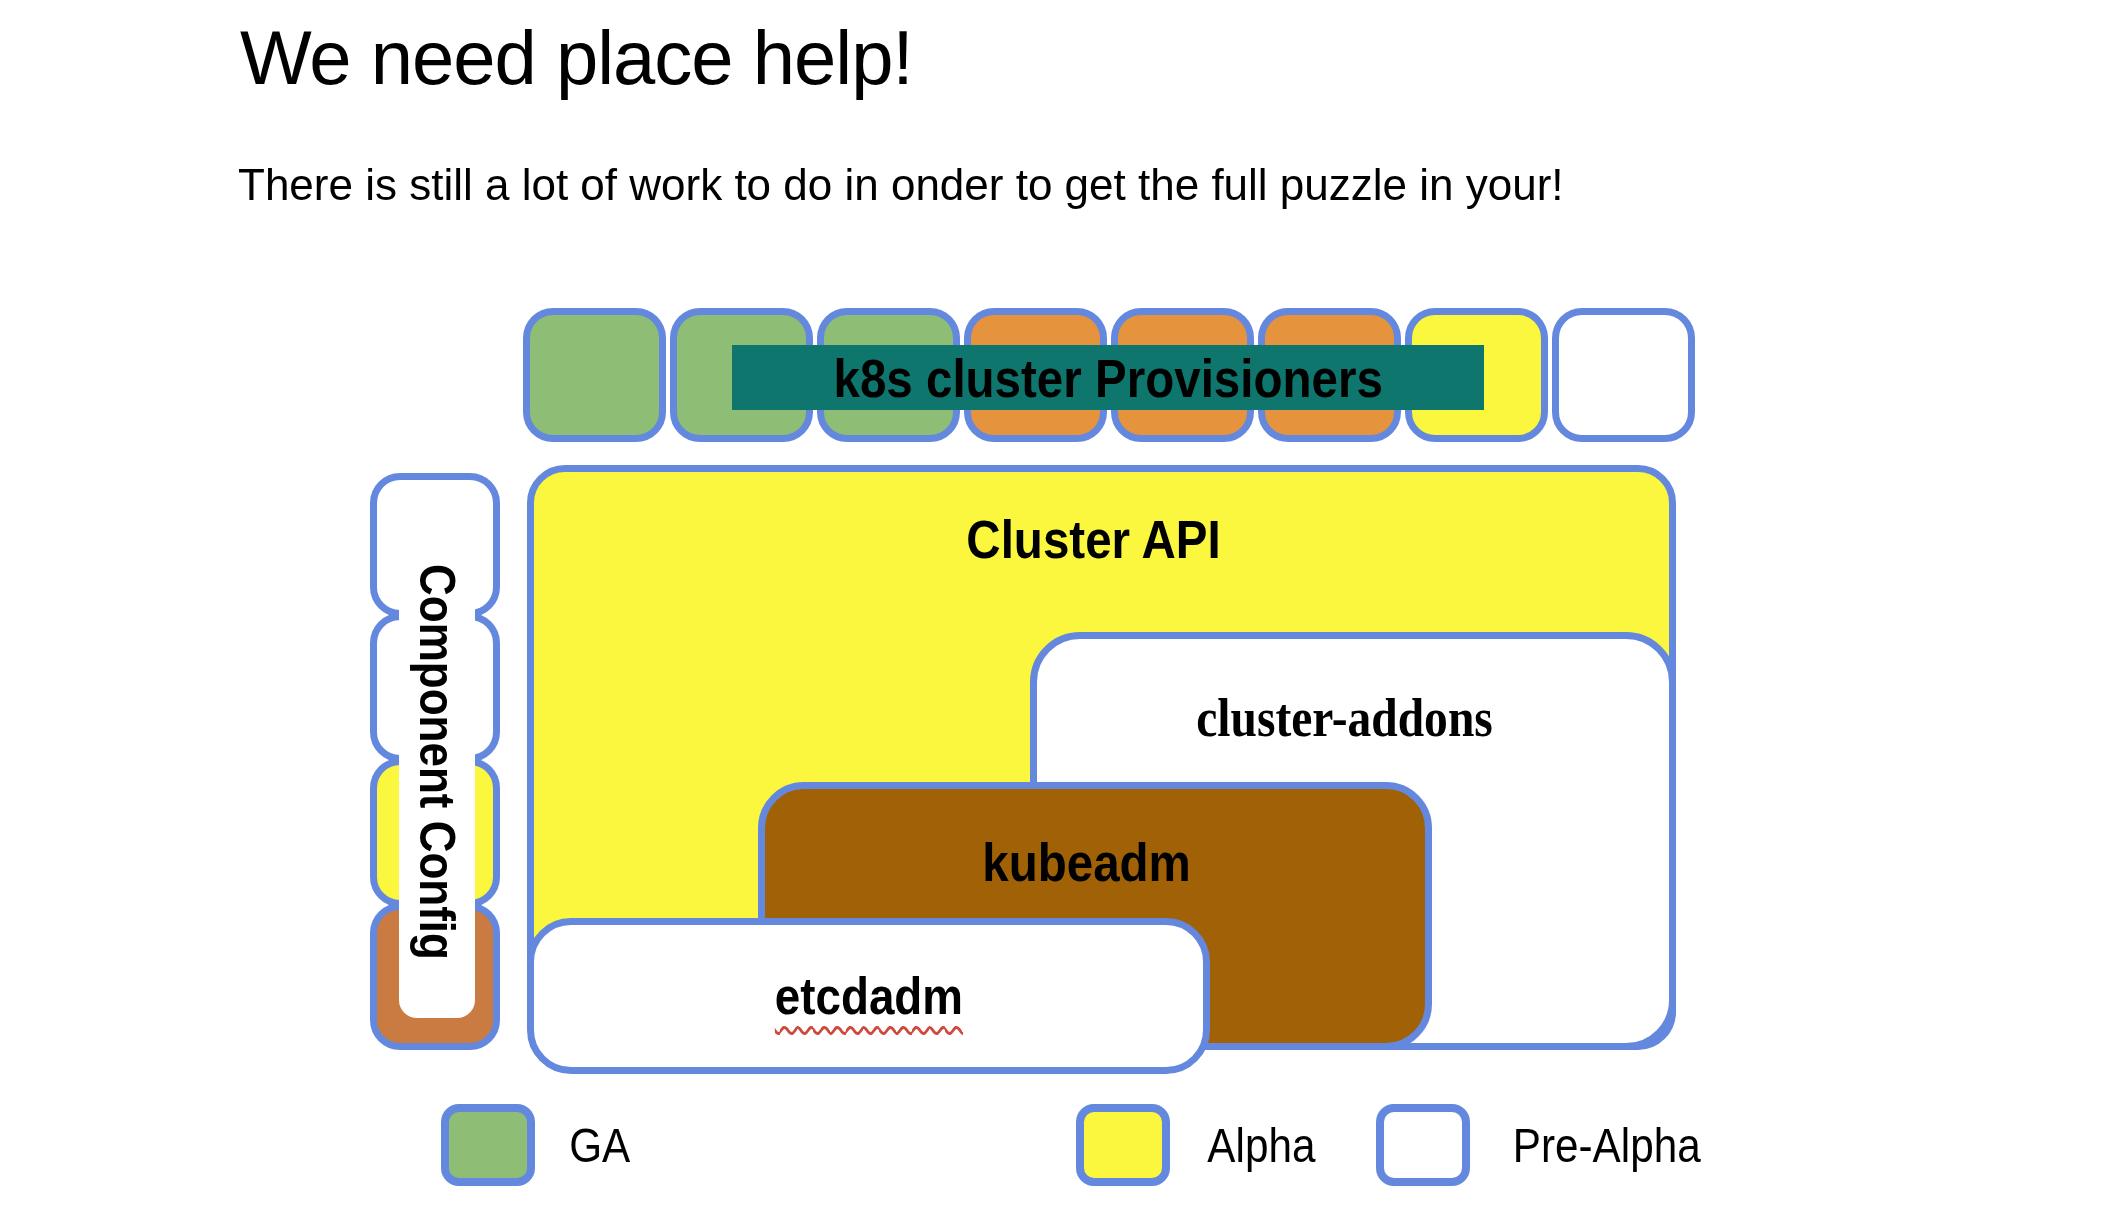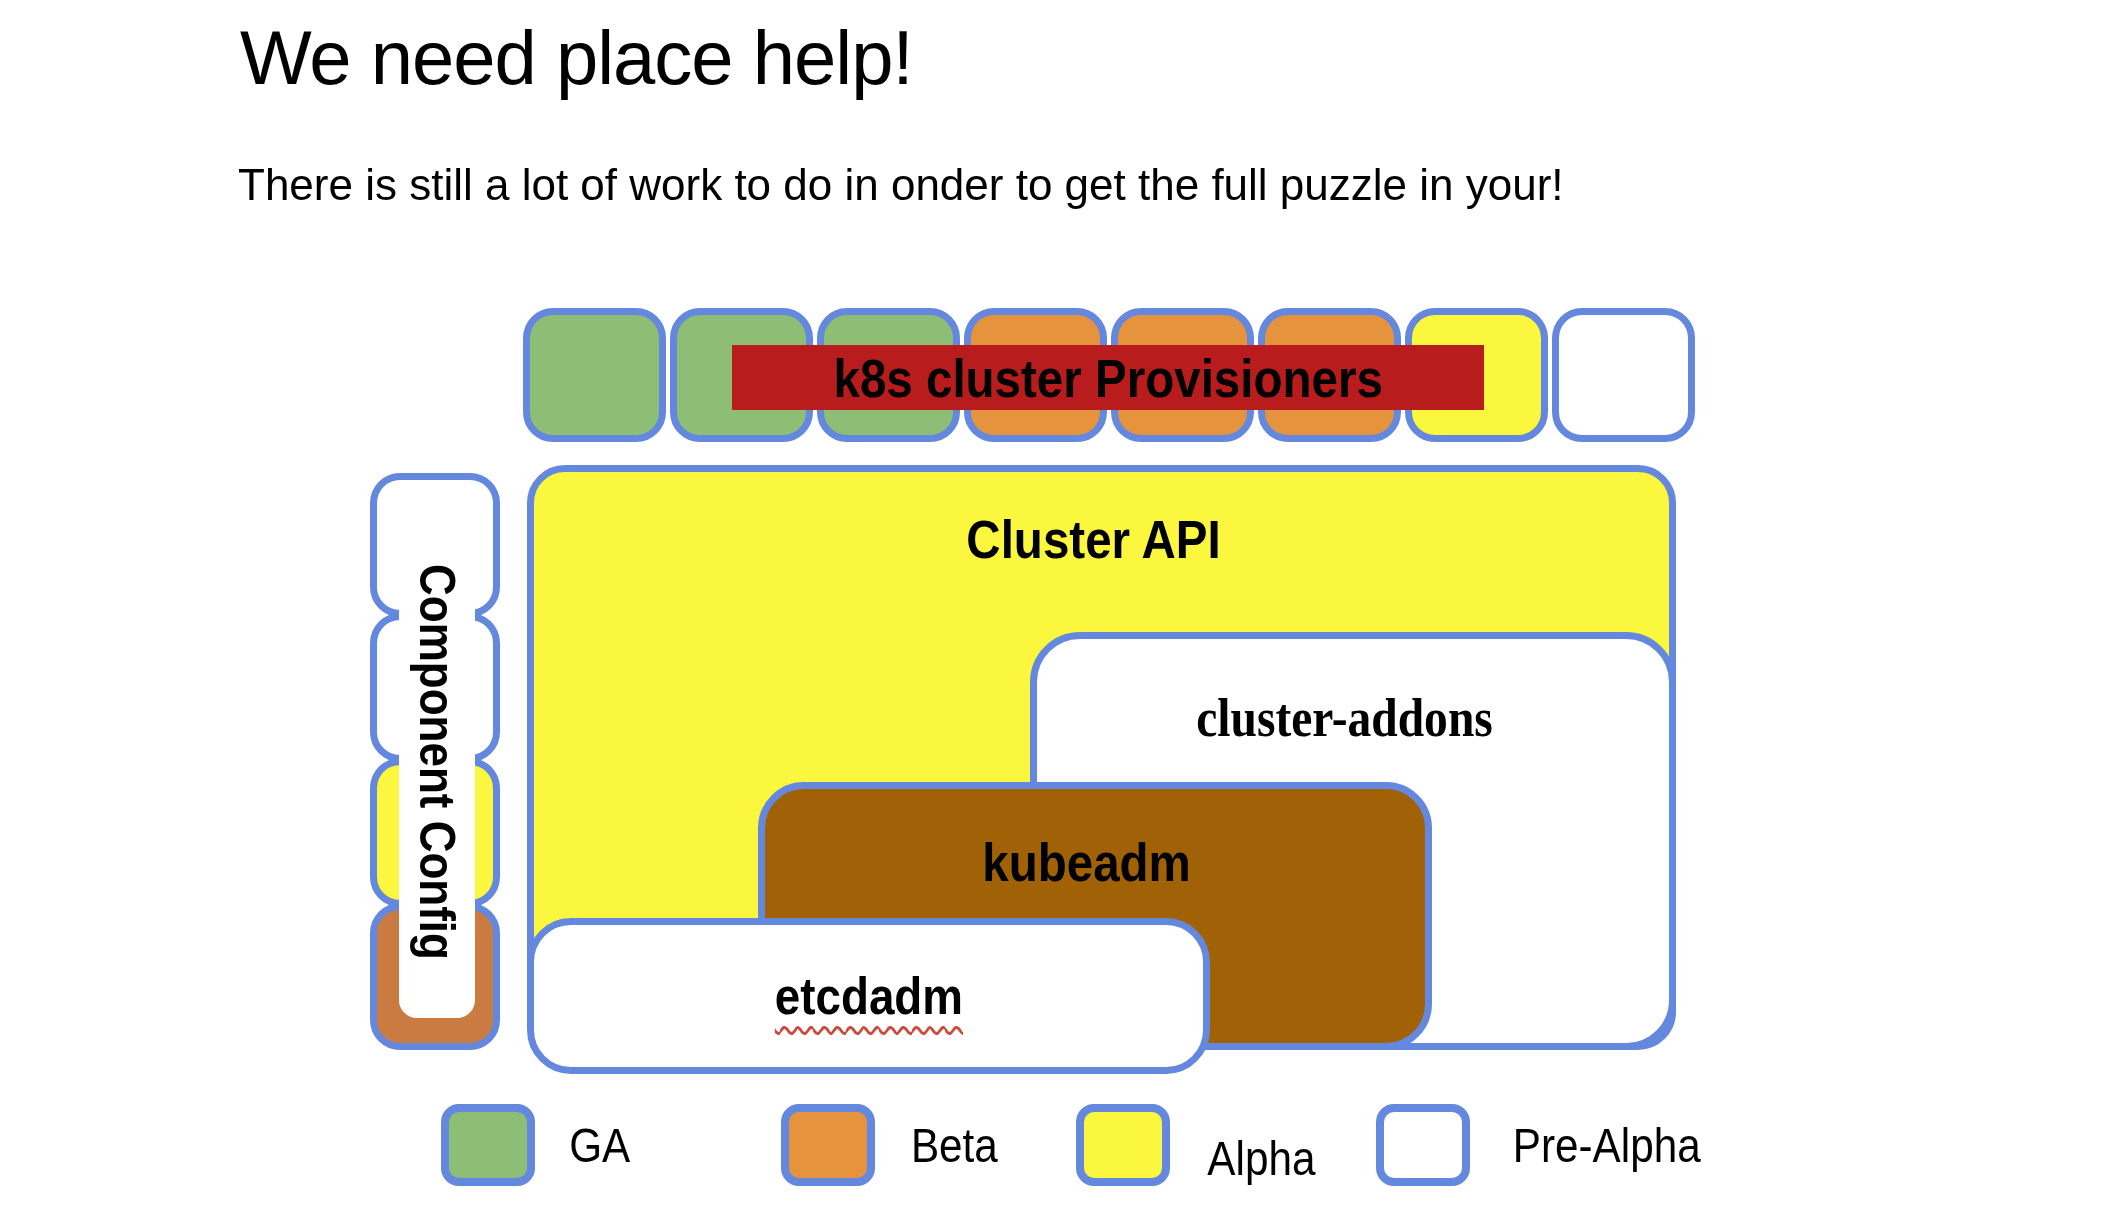--- a/index.html
+++ b/index.html
@@ -16,21 +16,21 @@
   
   .tight { display:inline-block; transform:scaleX(0.88); white-space:nowrap; }
 
   
   .prov-row { left:523px; top:308px; display:flex; gap:4px; }
   .sq {
     width:143px; height:134px; border:7px solid var(--blue);
     border-radius:30px; box-sizing:border-box;
   }
   .prov-label {
-    left:732px; top:345px; width:752px; height:65px; background:#b91c1c; z-index:5;
+    left:732px; top:345px; width:752px; height:65px; background:#0f766e; z-index:5;
     display:flex; align-items:center; justify-content:center;
     font-size:54px; font-weight:700;
   }
 
   
   .bigbox { border:7px solid var(--blue); box-sizing:border-box; }
   .cluster-api    { left:527px;  top:465px; width:1149px; height:585px; border-radius:38px; z-index:1; }
   .cluster-addons { left:1030px; top:632px; width:646px;  height:418px; border-radius:50px; z-index:2;font-family:Liberation Serif, serif; }
   .kubeadm        { left:758px;  top:782px; width:674px;  height:268px; border-radius:46px; z-index:3; }
   .etcdadm        { left:527px;  top:918px; width:683px;  height:156px; border-radius:44px; z-index:4;
@@ -58,21 +58,21 @@
   }
   .cc-label span {
     transform:rotate(90deg) scaleX(0.88); white-space:nowrap;
     font-size:50px; font-weight:700;
   }
 
   
   .legend-item { top:1104px; display:flex; align-items:center;padding-left:36px; }
   .swatch { width:94px; height:82px; border:8px solid var(--blue); border-radius:18px; box-sizing:border-box; }
   .legend-text { margin-left:30px; font-size:48px; }
-  .li-ga { left:405px; } .li-beta { left:745px; } .li-alpha { left:1040px;align-items:flex-end; } .li-pre { left:1340px; }
+  .li-ga { left:405px; } .li-beta { left:745px; } .li-alpha { left:1040px; } .li-pre { left:1340px; }
 </style>
 </head>
 <body>
 
 <div class="page">
 
   <div class="abs title">We need place help!</div>
 
   <div class="abs subtitle">There is still a lot of work to do in onder to get the full puzzle in your!</div>
 
@@ -117,24 +117,20 @@
   </div>
 
   <div class="abs bigbox etcdadm" style="background:#ffffff">
     <span class="tight etcdadm-label misspell">etcdadm</span>
   </div>
 
   <div class="abs legend-item li-ga">
     <div class="swatch" style="background:#8ebe75"></div>
     <span class="legend-text tight">GA</span>
   </div>
-  <div class="abs legend-item li-beta">
-    <div class="swatch" style="background:#e6933e"></div>
-    <span class="legend-text tight">Beta</span>
-  </div>
   <div class="abs legend-item li-alpha">
     <div class="swatch" style="background:#fbf63e"></div>
     <span class="legend-text tight">Alpha</span>
   </div>
   <div class="abs legend-item li-pre">
     <div class="swatch" style="background:#ffffff"></div>
     <span class="legend-text tight">Pre-Alpha</span>
   </div>
 
 </div>

